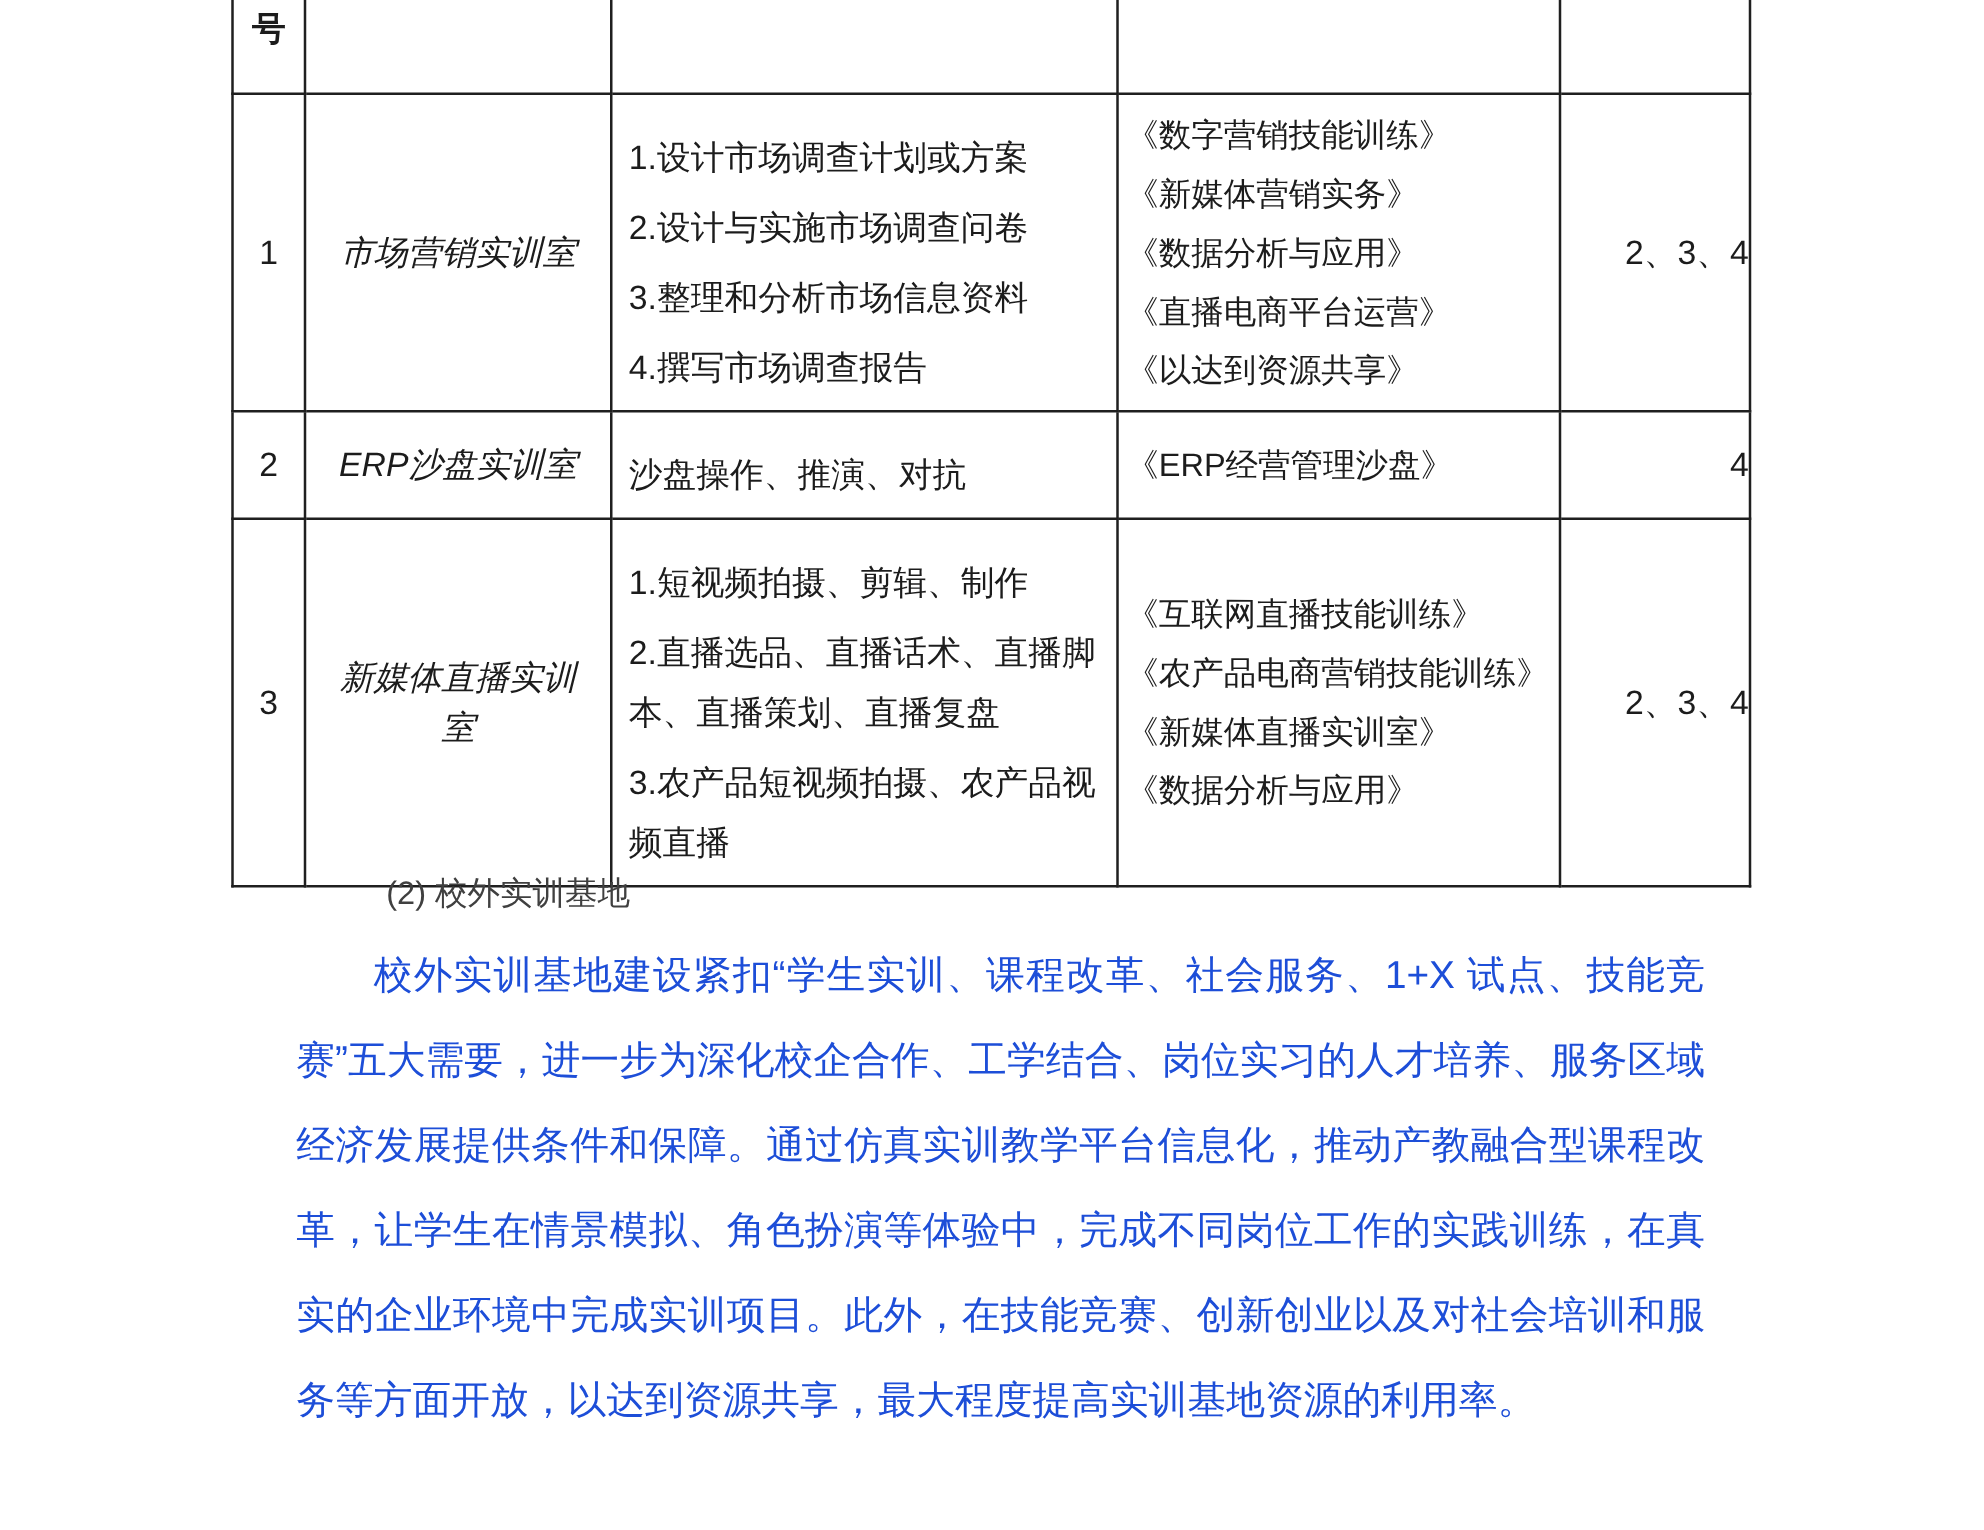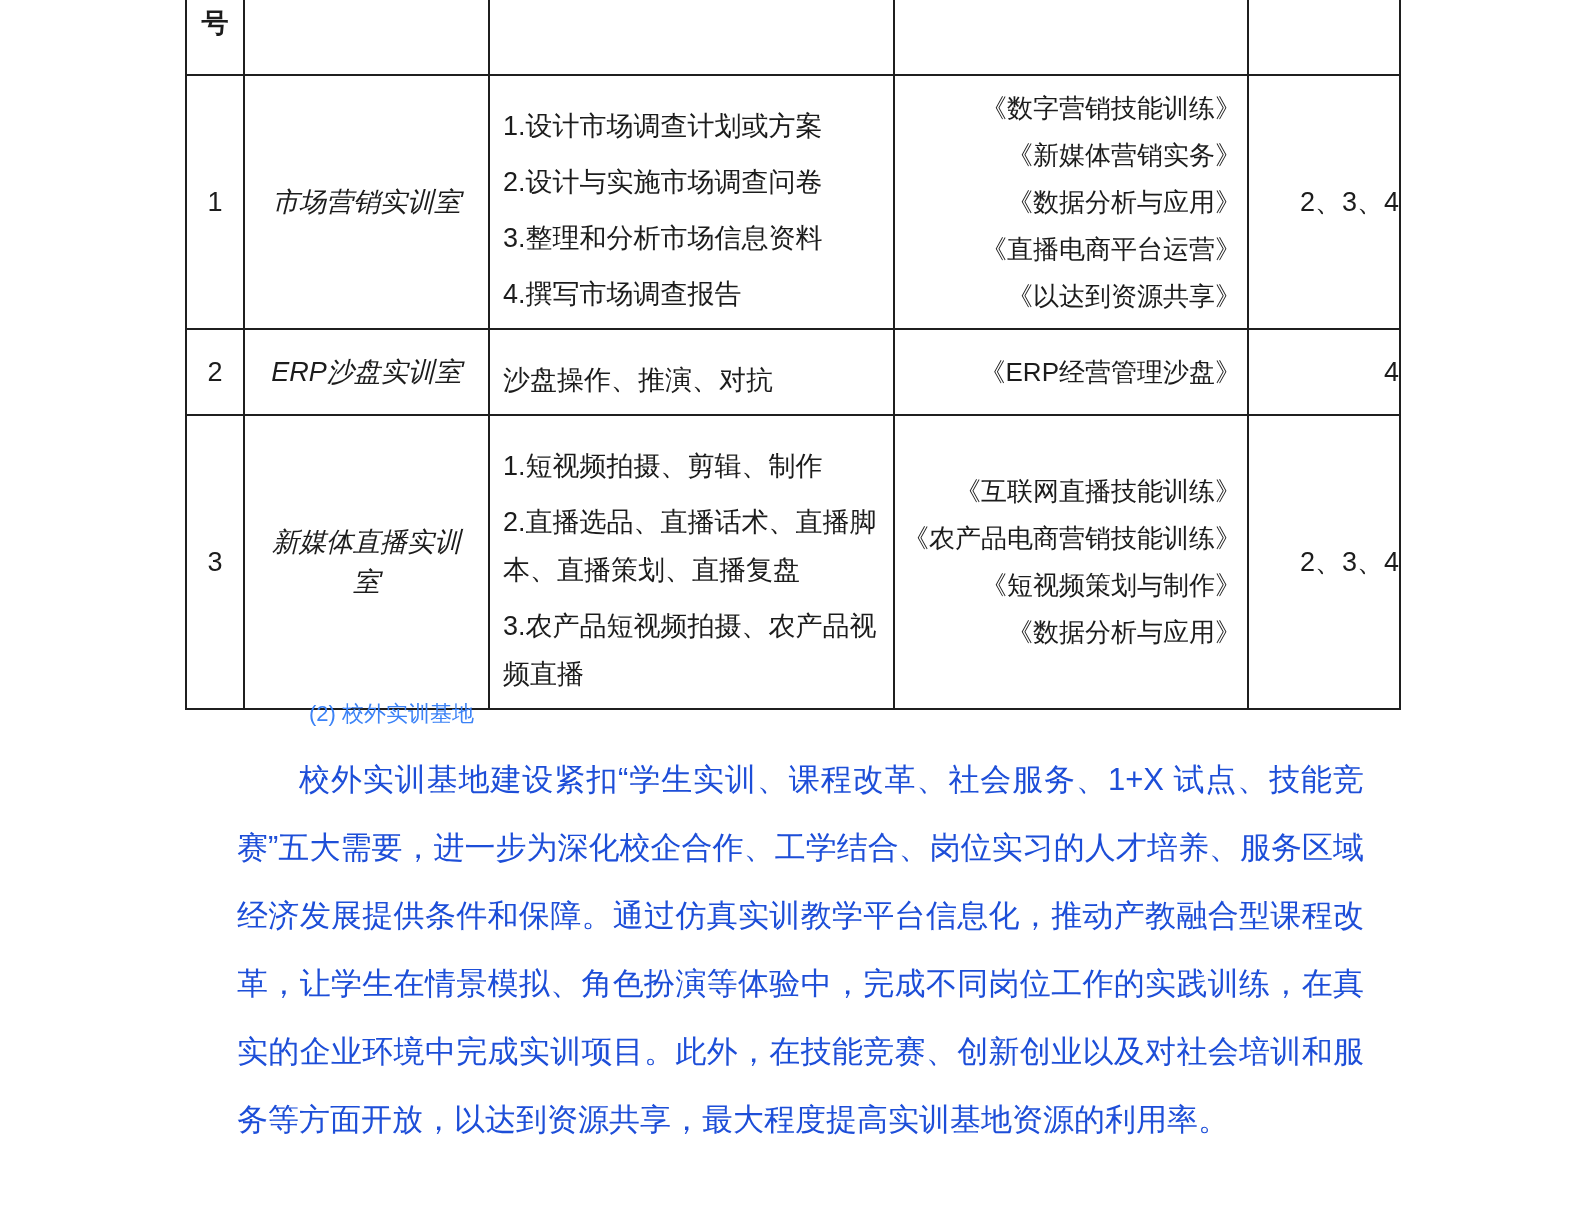--- a/index.html
+++ b/index.html
@@ -34,38 +34,38 @@
   tr.hdr th {
     vertical-align: top;
     padding-top: 6px;
     font-weight: bold;
     text-align: center;
     font-size: 27px;
   }
   td.c-num   { text-align: center; }
   td.c-room  { text-align: center; padding: 4px 10px; line-height: 40px; }
   td.c-tasks { text-align: left; padding: 26px 8px 10px 13px; }
-  td.c-courses { text-align: right; padding: 6px 6px; }
+  td.c-courses { text-align: left; padding: 6px 6px; }
   td.c-sem   { text-align: right; }
 
   .task-line   { line-height: 48px; }
   .row-tall .task-line { margin-bottom: 8px; }
   .row-tall .task-line:last-child { margin-bottom: 0; }
   .row-mid .task-line { margin-bottom: 0; }
   .course-line { line-height: 47px; font-size: 26px; }
   .room-wrap { display: inline-block; max-width: 7.4em; font-style: italic; }
 
   
   .section-heading {
     position: absolute;
     left: 309px;
     top: 694px;
-    font-size: 22px;
+    font-size: 26px;
     line-height: 40px;
-    color: #3b82f6;
+    color: #404040;
     white-space: nowrap;
   }
   .body-paragraph {
     position: absolute;
     left: 237px;
     top: 746px;
     width: 1127px;
     font-size: 31px;
     line-height: 68px;
     text-align: justify;
@@ -131,21 +131,21 @@
           <td class="c-num">3</td>
           <td class="c-room"><span class="room-wrap">新媒体直播实训室</span></td>
           <td class="c-tasks">
             <div class="task-line">1.短视频拍摄、剪辑、制作</div>
             <div class="task-line">2.直播选品、直播话术、直播脚本、直播策划、直播复盘</div>
             <div class="task-line">3.农产品短视频拍摄、农产品视频直播</div>
           </td>
           <td class="c-courses">
             <div class="course-line">《互联网直播技能训练》</div>
             <div class="course-line">《农产品电商营销技能训练》</div>
-            <div class="course-line">《短视频策划与制作》</div>
+            <div class="course-line">《新媒体直播实训室》</div>
             <div class="course-line">《数据分析与应用》</div>
           </td>
           <td class="c-sem">2、3、4</td>
         </tr>
       </tbody>
   </table>
 
   <div class="section-heading">(2) 校外实训基地</div>
 
   <div class="body-paragraph">校外实训基地建设紧扣“学生实训、课程改革、社会服务、1+X 试点、技能竞赛”五大需要，进一步为深化校企合作、工学结合、岗位实习的人才培养、服务区域经济发展提供条件和保障。通过仿真实训教学平台信息化，推动产教融合型课程改革，让学生在情景模拟、角色扮演等体验中，完成不同岗位工作的实践训练，在真实的企业环境中完成实训项目。此外，在技能竞赛、创新创业以及对社会培训和服务等方面开放，以达到资源共享，最大程度提高实训基地资源的利用率。</div>

